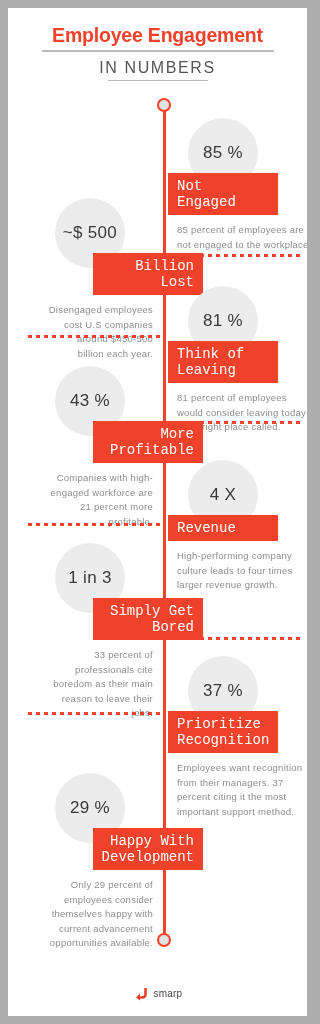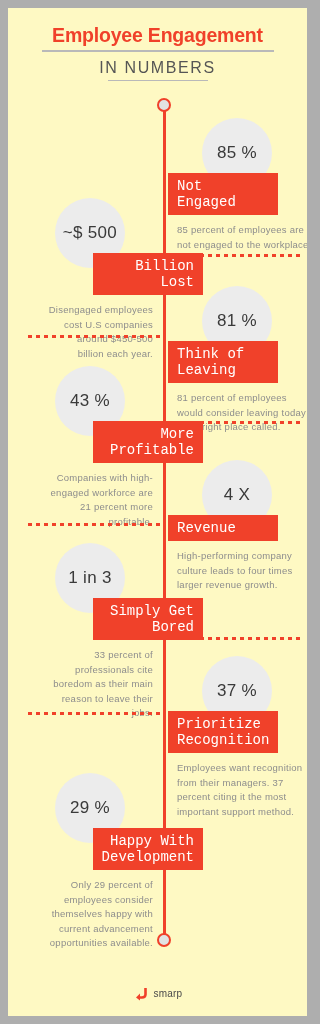--- a/index.html
+++ b/index.html
@@ -5,21 +5,21 @@
   * { margin:0; padding:0; box-sizing:border-box; }
   html, body {
     width:315px; height:1024px;
     background:#aeaeae;
     font-family:"Liberation Sans", sans-serif;
     overflow:hidden;
   }
   #infographic {
     position:relative;
     width:315px; height:1024px;
-    background:#fef9c3;
+    background:#ffffff;
     border:8px solid #aeaeae;
     overflow:hidden;
   }
   
   .header { padding-top:16px; text-align:center; }
   .title {
     color:#f0412a;
     font-size:19.5px;
     font-weight:700;
     letter-spacing:-0.2px;
@@ -69,21 +69,21 @@
     border-radius:50%;
     background:#ececec;
     display:flex;
     align-items:center;
     justify-content:center;
     color:#3a3a3a;
     font-size:17px;
     letter-spacing:0.3px;
     white-space:nowrap;
   }
-  .block.right .circle { left:34px; top:0; }
+  .block.right .circle { left:20px; top:0; }
   .block.left  .circle { right:38px; top:0; }
 
   .bar {
     position:relative;
     background:#f0412a;
     color:#ffffff;
     font-size:14px;
     line-height:16px;
     padding:5px 9px;
     min-height:26px;

